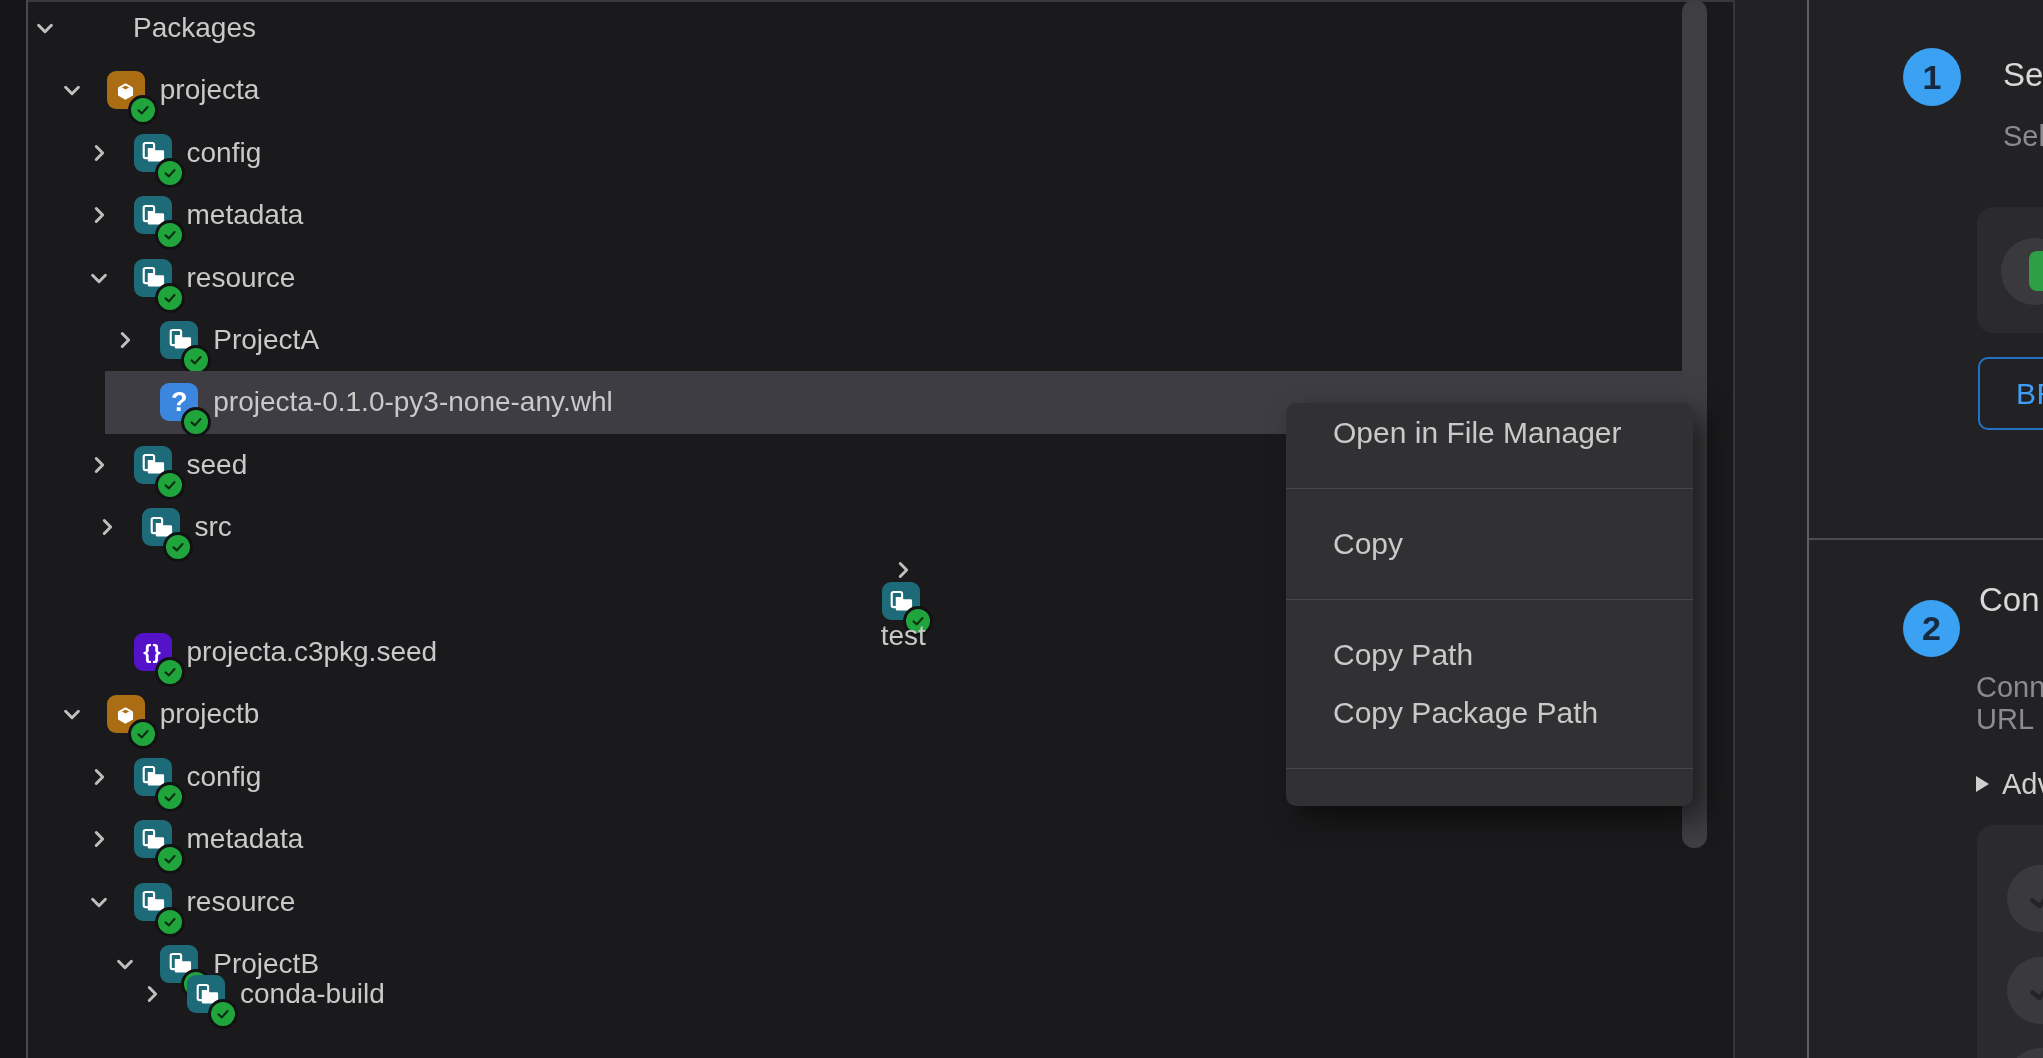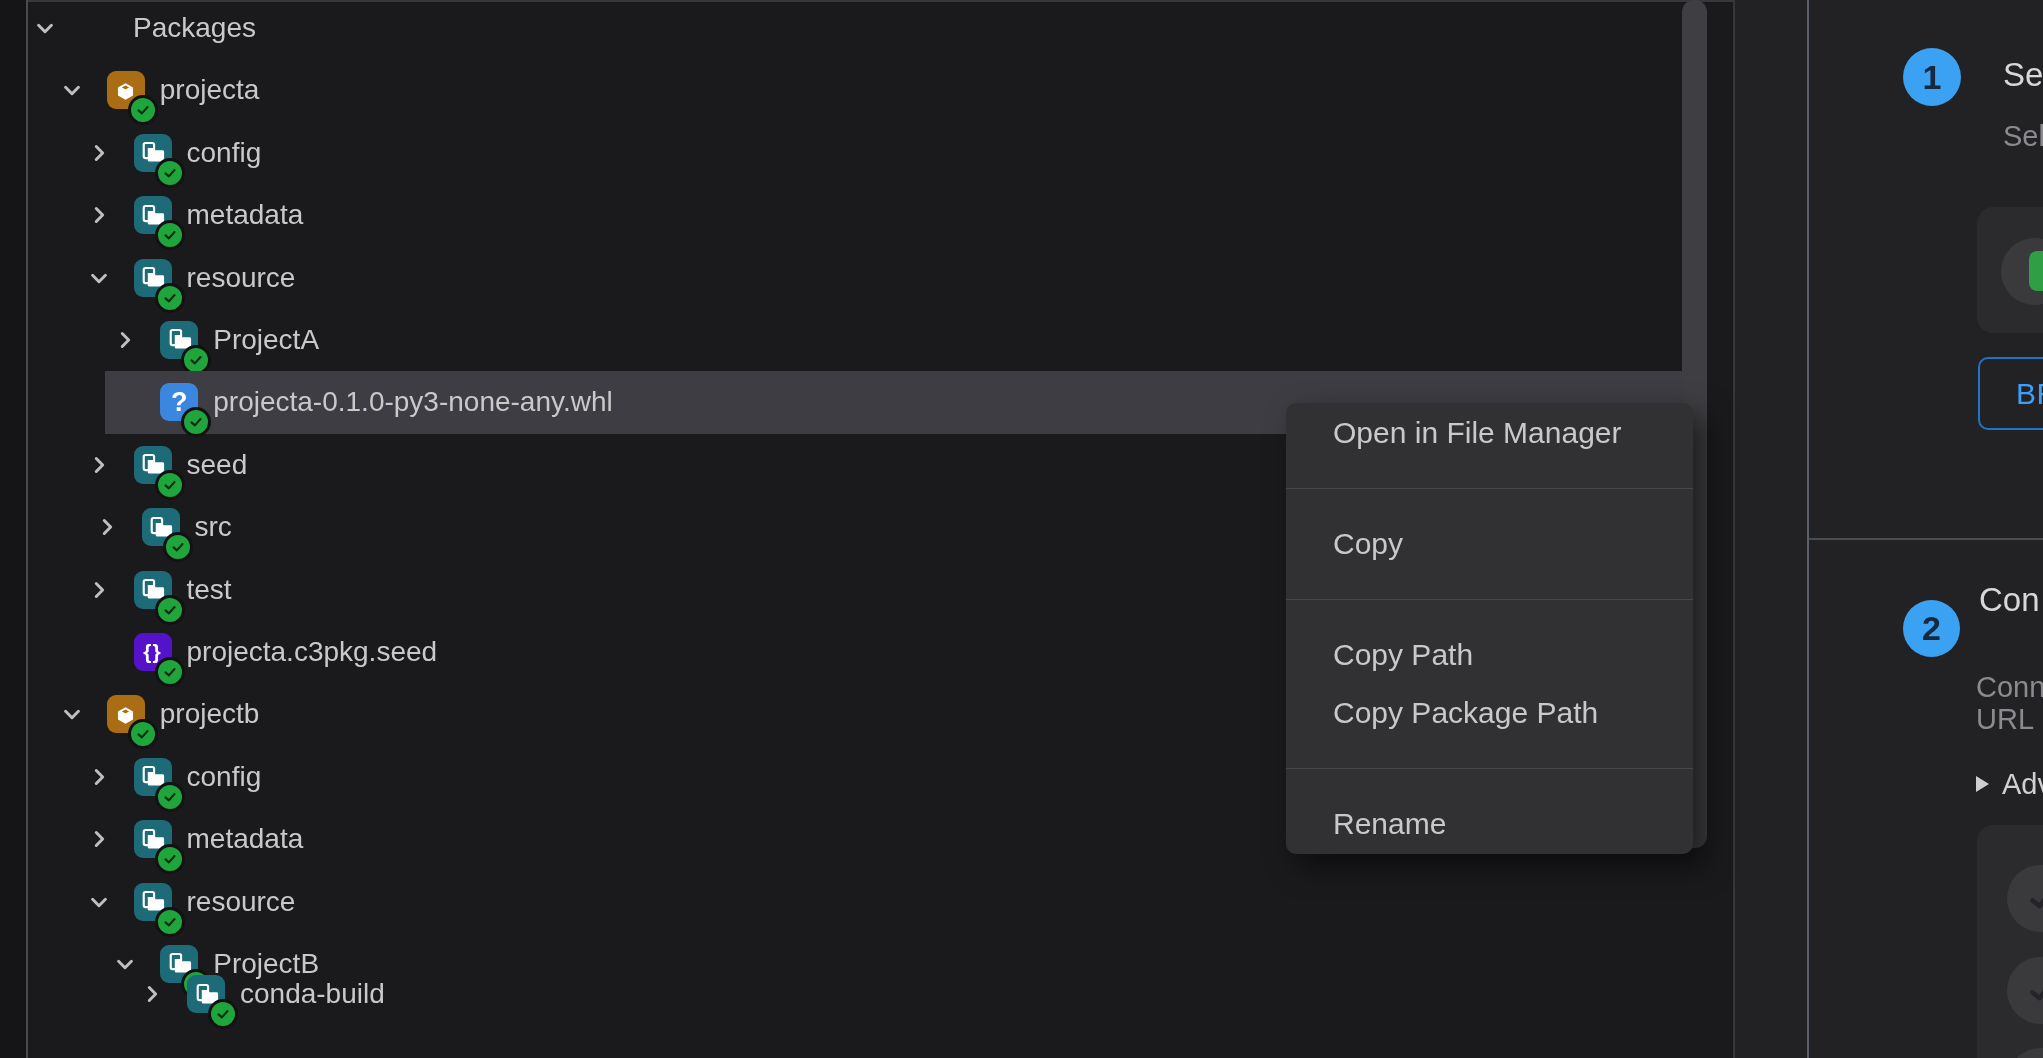--- a/index.html
+++ b/index.html
@@ -216,21 +216,21 @@
             <path d="M7.8 8 h5 l1.7 2.1 H21 a1.3 1.3 0 0 1 1.3 1.3 v7.4 a1.3 1.3 0 0 1 -1.3 1.3 H9.1 A1.3 1.3 0 0 1 7.8 18.8 Z" fill="#ffffff"></path>
           </svg>
           <div class="badge">
             <svg width="18" height="18" viewBox="0 0 24 24">
               <polyline points="6 12.5 10.5 16.5 18 8" fill="none" stroke="#0d2d12" stroke-width="2.8" stroke-linecap="round" stroke-linejoin="round"></polyline>
             </svg>
           </div>
         </div>
         <div class="tree-label">src</div>
       </div>
-      <div class="tree-row" style="top: 558.4px; padding-left: 73.5px;">
+      <div class="tree-row" style="top: 558.4px; padding-left: 73.5px; flex-direction: column;">
         <div class="chev">
           <svg width="22" height="22" viewBox="0 0 24 24">
             <polyline points="9 5 16 12 9 19" fill="none" stroke="#bfbfbf" stroke-width="3.2" stroke-linecap="round" stroke-linejoin="round"></polyline>
           </svg>
         </div>
         <div class="tree-icon folder">
           <svg width="27" height="27" viewBox="0 0 24 24">
             <rect x="4.2" y="3.6" width="9.2" height="13.4" rx="1.6" fill="none" stroke="#ffffff" stroke-width="1.9"></rect>
             <path d="M7.8 8 h5 l1.7 2.1 H21 a1.3 1.3 0 0 1 1.3 1.3 v7.4 a1.3 1.3 0 0 1 -1.3 1.3 H9.1 A1.3 1.3 0 0 1 7.8 18.8 Z" fill="#ffffff"></path>
           </svg>
@@ -423,15 +423,14 @@
   </div>
 
   <div id="context-menu">
       <div class="menu-item">Open in File Manager</div>
       <hr class="menu-divider">
       <div class="menu-item">Copy</div>
       <hr class="menu-divider">
       <div class="menu-item">Copy Path</div>
       <div class="menu-item">Copy Package Path</div>
       <hr class="menu-divider">
-      <div class="menu-item">Rename</div>
     </div>
 </div>
 
 </body></html>

